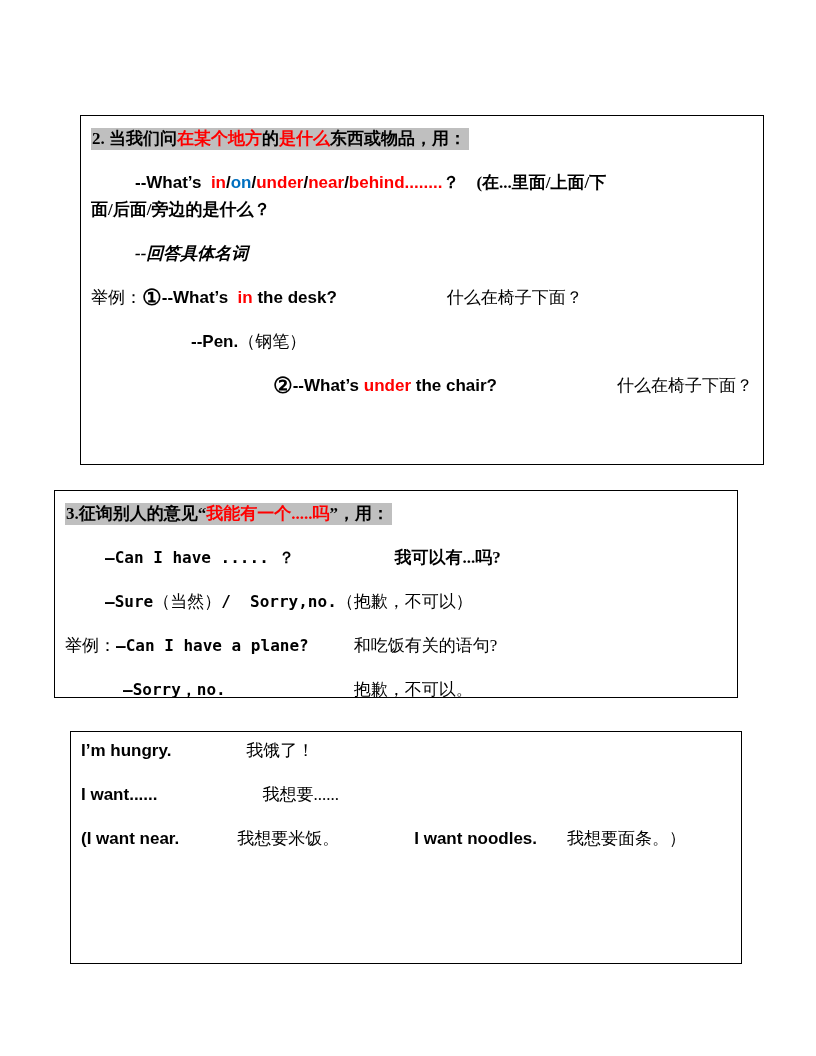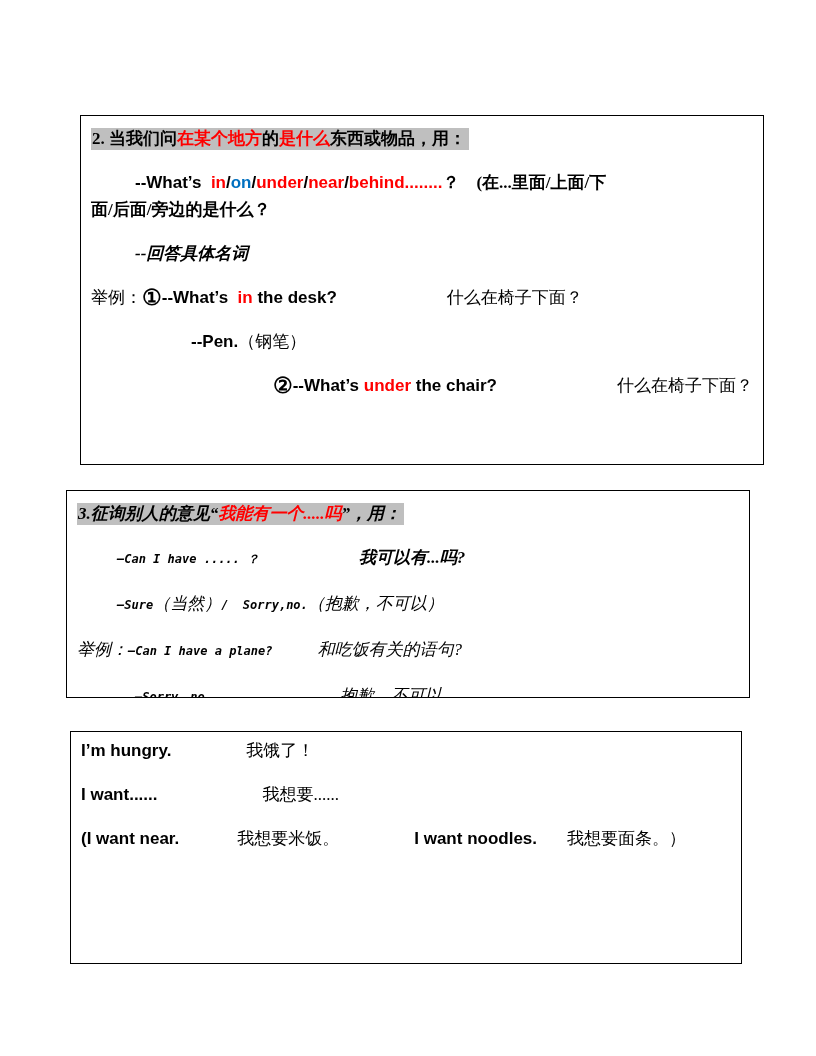--- a/index.html
+++ b/index.html
@@ -12,31 +12,31 @@
     overflow: hidden;
   }
   .box {
     position: absolute;
     border: 1px solid #000;
     background: #fff;
     padding: 5px 10px 0 10px;
     overflow: hidden;
   }
   #box-what   { left: 80px; top: 115px; width: 684px; height: 350px; }
-  #box-canihave { left: 66px; top: 490px; width: 684px; height: 208px; font-style: italic; }
+  #box-canihave { left: 54px; top: 490px; width: 684px; height: 208px; }
   #box-eating { left: 70px; top: 731px; width: 672px; height: 233px; }
 
   p { font-size: 17px; line-height: 27px; white-space: pre-wrap; }
   p + p { margin-top: 17px; }
   .heading { margin-top: 4px; font-weight: bold; }
   .hl { background: var(--highlight, #bfbfbf); padding: 1px 3px 2px 1px; }
 
   .zh   { font-family: "Liberation Serif", serif; }
   .en   { font-family: "Liberation Sans", sans-serif; font-weight: bold; }
-  .mono { font-family: "DejaVu Sans Mono", monospace; font-weight: bold; font-size: 12px; }
+  .mono { font-family: "DejaVu Sans Mono", monospace; font-weight: bold; font-size: 16px; }
   .b    { font-weight: bold; }
   .red  { color: var(--red, #ff0000); }
   .blue { color: var(--blue, #0070c0); }
 
   .circ { font-size: 22px; line-height: 1; vertical-align: -2px; font-weight: bold; }
 
   .ind44  { padding-left: 44px; font-style: italic; }
   .ind42  { padding-left: 42px; text-align: right; }
   .ind58  { padding-left: 58px; }
   .ind100 { padding-left: 100px; }

